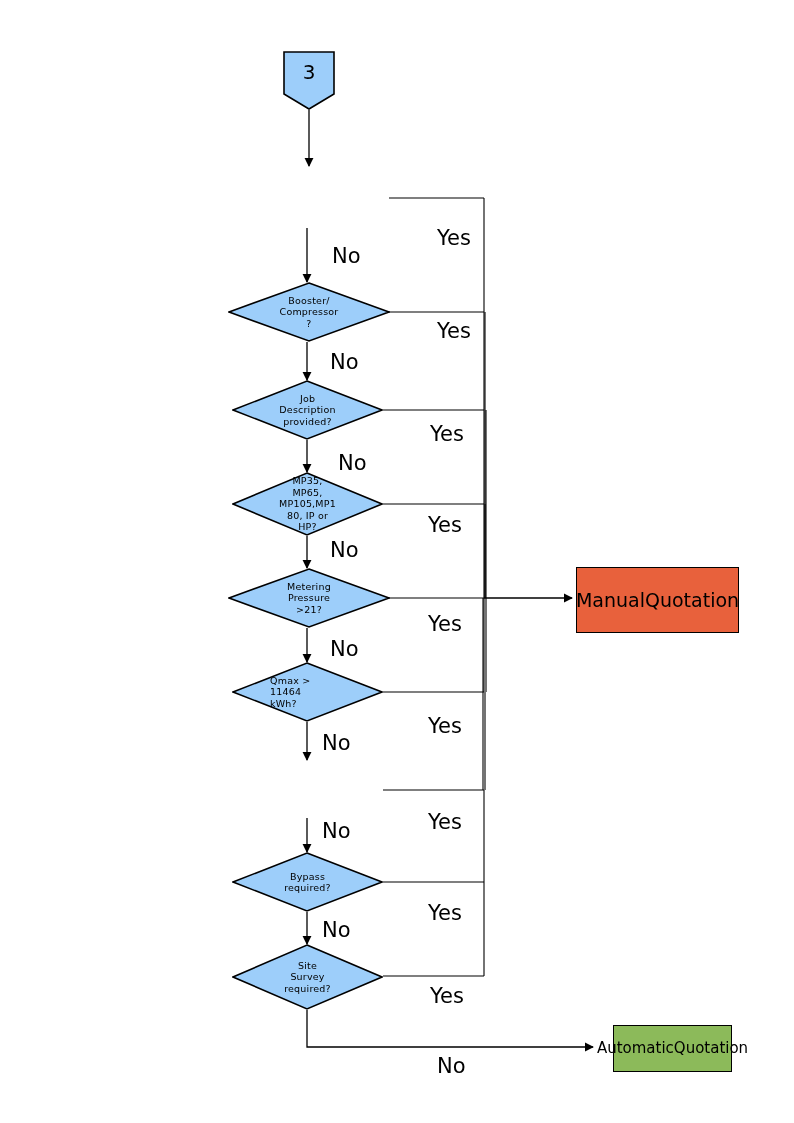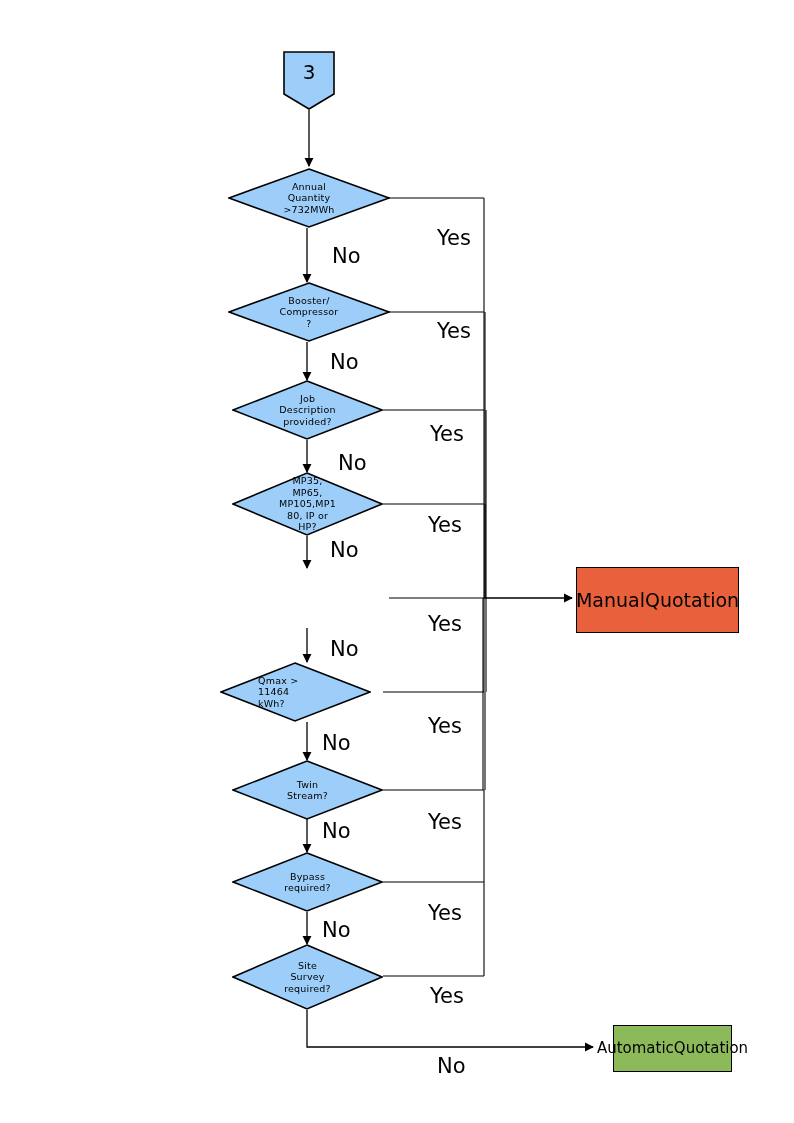--- a/index.html
+++ b/index.html
@@ -168,28 +168,20 @@
     <path d="M 307 1010 L 307 1047 L 593 1047" stroke="#000" stroke-width="1.3" fill="none" marker-end="url(#arrow)"></path>
   </svg>
 
   <div class="start-shape">
     <svg class="poly" viewBox="0 0 52 59" xmlns="http://www.w3.org/2000/svg" preserveAspectRatio="none">
       <polygon points="1,1 51,1 51,43 26,58 1,43" fill="#9DCEFA" stroke="#000" stroke-width="1.6"></polygon>
     </svg>
   </div>
   <div class="start-label">3</div>
 
-  <div class="diamond-wrap" id="d0" style="left:228px; top:168px; width:162px; height:60px;">
-    <svg class="diamond-svg" width="162" height="60" viewBox="0 0 162 60" xmlns="http://www.w3.org/2000/svg">
-      <polygon points="81,1 161,30 81,59 1,30" fill="#9DCEFA" stroke="#000" stroke-width="1.6"></polygon>
-    </svg>
-    <div class="diamond-text">Annual
-Quantity
-&gt;732MWh</div>
-  </div>
 
   <div class="diamond-wrap" id="d1" style="left:228px; top:282px; width:162px; height:60px;">
     <svg class="diamond-svg" width="162" height="60" viewBox="0 0 162 60" xmlns="http://www.w3.org/2000/svg">
       <polygon points="81,1 161,30 81,59 1,30" fill="#9DCEFA" stroke="#000" stroke-width="1.6"></polygon>
     </svg>
     <div class="diamond-text">Booster/
 Compressor
 ?</div>
   </div>
 
@@ -206,37 +198,38 @@
     <svg class="diamond-svg" width="151" height="64" viewBox="0 0 151 64" xmlns="http://www.w3.org/2000/svg">
       <polygon points="75,1 150,32 75,63 1,32" fill="#9DCEFA" stroke="#000" stroke-width="1.6"></polygon>
     </svg>
     <div class="diamond-text">MP35,
 MP65,
 MP105,MP1
 80, IP or
 HP?</div>
   </div>
 
-
-  <div class="diamond-wrap" id="d5" style="left:220px; top:662px; width:151px; height:60px;">
+  <div class="diamond-wrap" id="d4" style="left:228px; top:568px; width:162px; height:60px;">
+    <svg class="diamond-svg" width="162" height="60" viewBox="0 0 162 60" xmlns="http://www.w3.org/2000/svg">
+      <polygon points="81,1 161,30 81,59 1,30" fill="#9DCEFA" stroke="#000" stroke-width="1.6"></polygon>
+    </svg>
+    <div class="diamond-text">Metering
+Pressure
+&gt;21?</div>
+  </div>
+
+  <div class="diamond-wrap" id="d5" style="left:232px; top:662px; width:151px; height:60px;">
     <svg class="diamond-svg" width="151" height="60" viewBox="0 0 151 60" xmlns="http://www.w3.org/2000/svg">
       <polygon points="75,1 150,30 75,59 1,30" fill="#9DCEFA" stroke="#000" stroke-width="1.6"></polygon>
     </svg>
     <div class="diamond-text left-align">Qmax &gt;
 11464
 kWh?</div>
   </div>
 
-  <div class="diamond-wrap" id="d6" style="left:232px; top:760px; width:151px; height:60px;">
-    <svg class="diamond-svg" width="151" height="60" viewBox="0 0 151 60" xmlns="http://www.w3.org/2000/svg">
-      <polygon points="75,1 150,30 75,59 1,30" fill="#9DCEFA" stroke="#000" stroke-width="1.6"></polygon>
-    </svg>
-    <div class="diamond-text">Twin
-Stream?</div>
-  </div>
 
   <div class="diamond-wrap" id="d7" style="left:232px; top:852px; width:151px; height:60px;">
     <svg class="diamond-svg" width="151" height="60" viewBox="0 0 151 60" xmlns="http://www.w3.org/2000/svg">
       <polygon points="75,1 150,30 75,59 1,30" fill="#9DCEFA" stroke="#000" stroke-width="1.6"></polygon>
     </svg>
     <div class="diamond-text">Bypass
 required?</div>
   </div>
 
   <div class="diamond-wrap" id="d8" style="left:232px; top:944px; width:151px; height:66px;">

